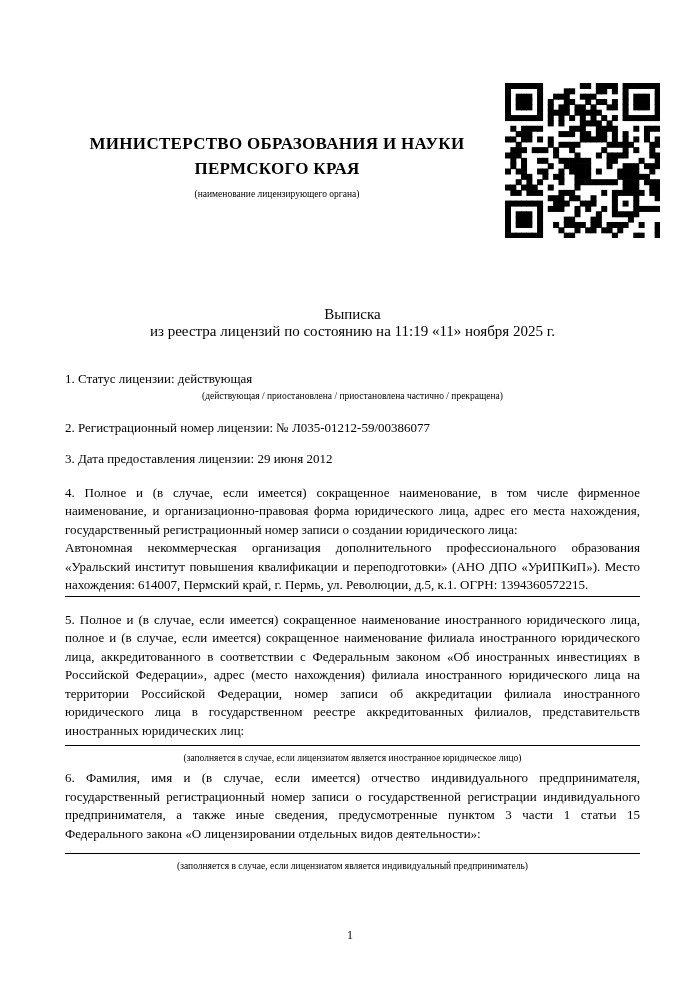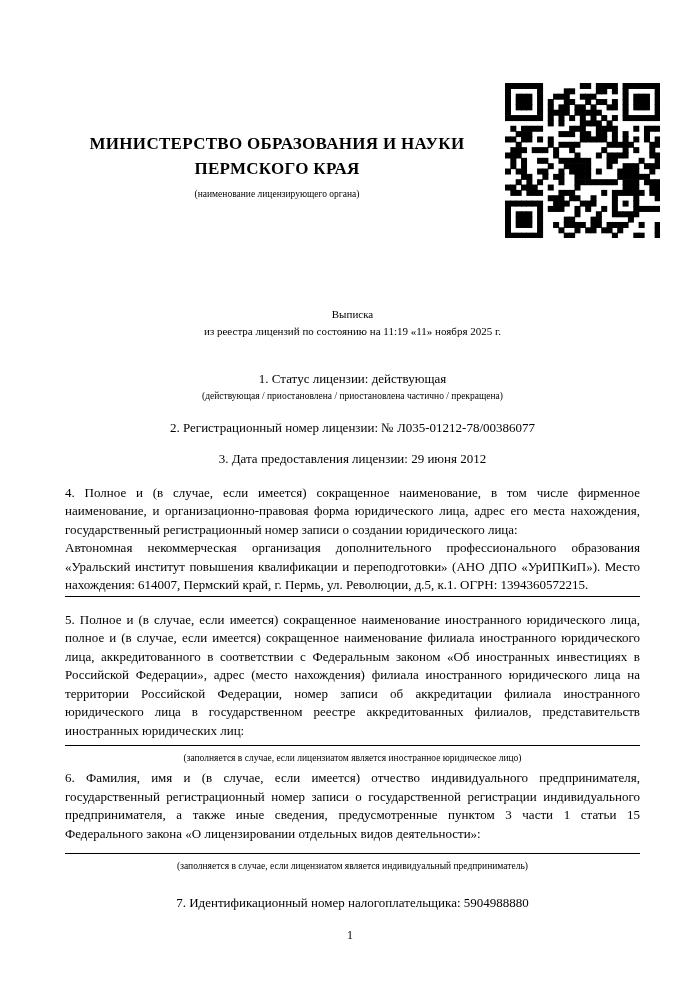--- a/index.html
+++ b/index.html
@@ -46,24 +46,24 @@
     position: absolute;
     left: 65px;
     top: 300px;
     width: 575px;
     font-size: 13px;
     line-height: 18.5px;
   }
   .doc-title {
     margin-top: 6px;
     text-align: center;
-    font-size: 11px;
+    font-size: 15px;
     line-height: 16.5px;
   }
-  .item .line { text-align: center; }
+  .item .line { text-align: left; }
   .item .para { text-align: justify; }
   .center { text-align: center; }
   .field-line {
     border-top: 1.4px solid #000000;
     height: 0;
     width: 100%;
   }
   
   .item-status        { margin-top: 31px; }
   .item-status .small-caption { margin-top: 1px; }
@@ -520,21 +520,21 @@
       <div>Выписка</div>
       <div>из реестра лицензий по состоянию на 11:19 «11» ноября 2025 г.</div>
     </div>
 
     <section class="item item-status">
       <p class="line">1. Статус лицензии: действующая</p>
       <p class="small-caption center">(действующая / приостановлена / приостановлена частично / прекращена)</p>
     </section>
 
     <section class="item item-reg-number">
-      <p class="line">2. Регистрационный номер лицензии: № Л035-01212-78/00386077</p>
+      <p class="line">2. Регистрационный номер лицензии: № Л035-01212-59/00386077</p>
     </section>
 
     <section class="item item-grant-date">
       <p class="line">3. Дата предоставления лицензии: 29 июня 2012</p>
     </section>
 
     <section class="item item-legal-entity">
       <p class="para">4. Полное и (в случае, если имеется) сокращенное наименование, в том числе фирменное наименование, и организационно-правовая форма юридического лица, адрес его места нахождения, государственный регистрационный номер записи о создании юридического лица:</p>
       <p class="para">Автономная некоммерческая организация дополнительного профессионального образования «Уральский институт повышения квалификации и переподготовки» (АНО ДПО «УрИПКиП»). Место нахождения: 614007, Пермский край, г. Пермь, ул. Революции, д.5, к.1. ОГРН: 1394360572215.</p>
       <div class="field-line"></div>
@@ -545,21 +545,18 @@
       <div class="field-line"></div>
       <p class="small-caption center">(заполняется в случае, если лицензиатом является иностранное юридическое лицо)</p>
     </section>
 
     <section class="item item-entrepreneur">
       <p class="para">6. Фамилия, имя и (в случае, если имеется) отчество индивидуального предпринимателя, государственный регистрационный номер записи о государственной регистрации индивидуального предпринимателя, а также иные сведения, предусмотренные пунктом 3 части 1 статьи 15 Федерального закона «О лицензировании отдельных видов деятельности»:</p>
       <div class="field-line"></div>
       <p class="small-caption center">(заполняется в случае, если лицензиатом является индивидуальный предприниматель)</p>
     </section>
 
-    <section class="item item-inn">
-      <p class="line">7. Идентификационный номер налогоплательщика: 5904988880</p>
-    </section>
 
   </div>
 
   <div class="page-number">1</div>
 
 </div>
 
 </body></html>

